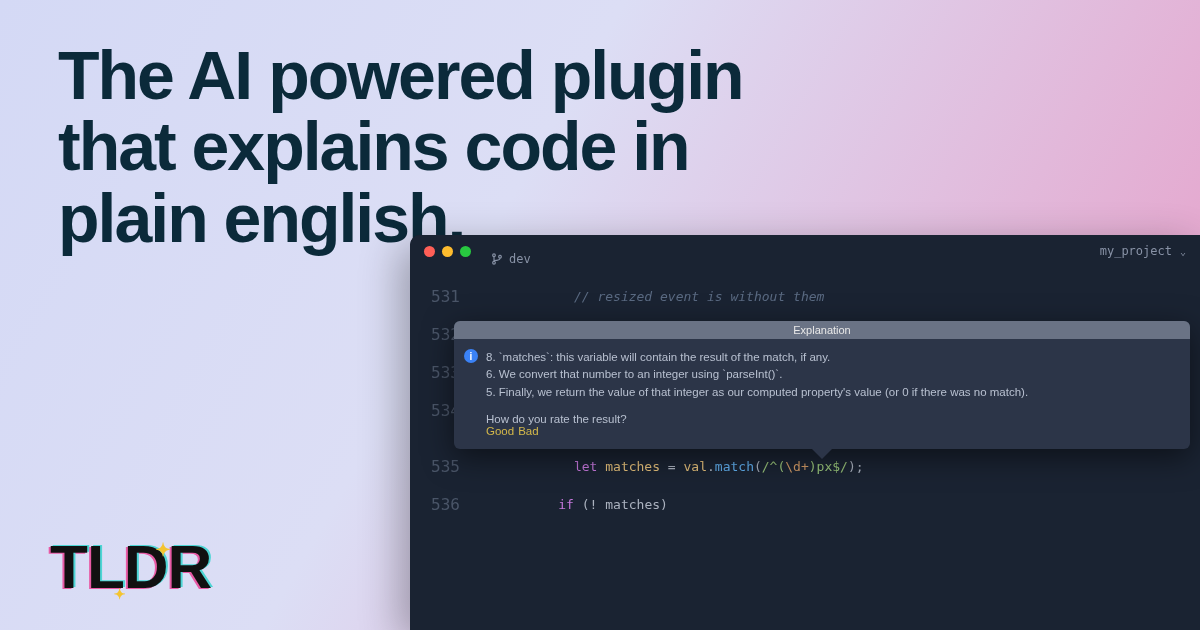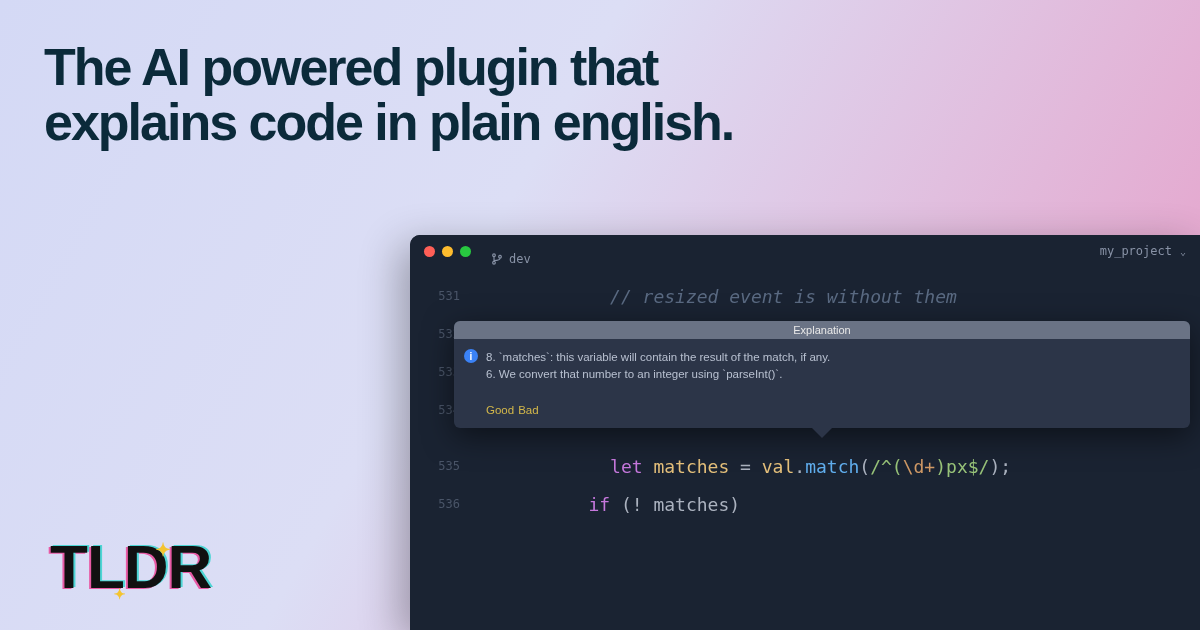--- a/index.html
+++ b/index.html
@@ -7,23 +7,23 @@
   width: 1200px;
   height: 630px;
   background: linear-gradient(120deg, #d4d9f5 0%, #dcdef5 40%, #e799c4 100%);
   font-family: -apple-system, BlinkMacSystemFont, "Segoe UI", sans-serif;
   position: relative;
   overflow: hidden;
 }
 .headline {
   position: absolute;
   top: 40px;
-  left: 44px;
+  left: 58px;
   width: 720px;
-  font-size: 52px;
+  font-size: 68px;
   font-weight: 800;
   line-height: 1.05;
   letter-spacing: -2px;
   color: #0b2a3a;
 }
 .logo {
   position: absolute;
   bottom: 28px;
   left: 50px;
   font-size: 62px;
@@ -106,26 +106,26 @@
 .line {
   display: flex;
   align-items: center;
   height: 38px;
 }
 .gutter {
   width: 70px;
   text-align: right;
   padding-right: 20px;
   color: #4a5568;
-  font-size: 12px;
+  font-size: 16px;
 }
 .code {
   flex: 1;
   white-space: pre;
-  font-size: 18px;
+  font-size: 13px;
 }
 .comment { color: #5a6a82; font-style: italic; }
 .keyword { color: #c678dd; }
 .var { color: #e5c07b; }
 .func { color: #61afef; }
 .regex { color: #98c379; }
 .regex-esc { color: #d19a66; }
 .punct { color: #abb2bf; }
 
 .tooltip {
@@ -181,21 +181,21 @@
 .tooltip-list {
   margin-left: 18px;
   line-height: 1.5;
 }
 .tooltip-q {
   margin-top: 12px;
   margin-left: 18px;
 }
 .tooltip-actions {
   margin-left: 18px;
-  margin-top: 20px;
+  margin-top: 0;
   color: #d4b84a;
 }
 .tooltip-actions span { cursor: pointer; margin-right: 4px; }
 
 .branch-icon {
   display: inline-block;
   width: 12px;
   height: 14px;
 }
 </style>
@@ -244,21 +244,23 @@
       <div class="code">            <span class="comment">// resized event is without them</span></div>
     </div>
 
     <div class="tooltip">
       <div class="tooltip-header">Explanation</div>
       <div class="tooltip-body">
         <div class="info-icon">i</div>
         <div class="tooltip-list">
           <div>8. `matches`: this variable will contain the result of the match, if any.</div>
           <div>6. We convert that number to an integer using `parseInt()`.</div>
+          <div>5. Finally, we return the value of that integer as our computed property's value (or 0 if there was no match).</div>
         </div>
+        <div class="tooltip-q">How do you rate the result?</div>
         <div class="tooltip-actions">
           <span>Good</span><span>Bad</span>
         </div>
       </div>
     </div>
 
     <div class="line">
       <div class="gutter">532</div>
       <div class="code"></div>
     </div>

